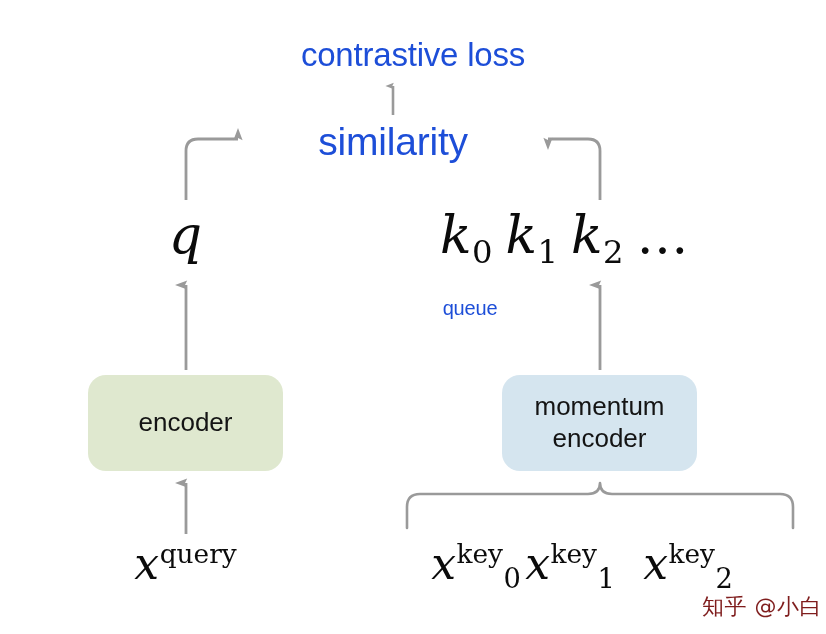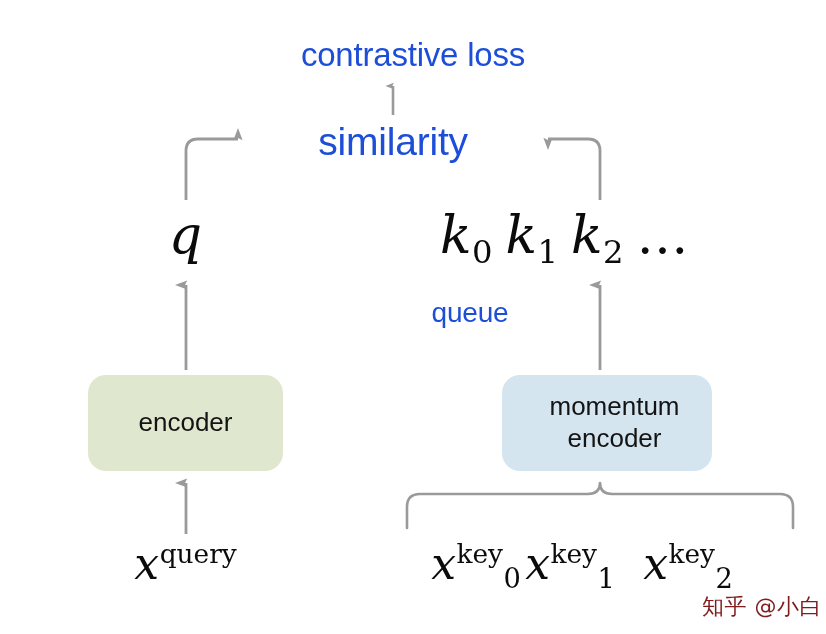--- a/index.html
+++ b/index.html
@@ -49,21 +49,21 @@
     top: 120px;
     width: 446px;
     font-size: 39px;
     letter-spacing: -0.2px;
   }
 
   #queue-label {
     left: 360px;
     top: 297px;
     width: 220px;
-    font-size: 28px;
+    font-size: 20px;
     letter-spacing: -0.2px;
   }
 
   
   .enc-box {
     position: absolute;
     border-radius: 18px;
     display: flex;
     align-items: center;
     justify-content: center;
@@ -81,21 +81,20 @@
     height: 96px;
     background: #dfe8cf;
   }
 
   #momentum-encoder-box {
     left: 502px;
     top: 375px;
     width: 195px;
     height: 96px;
     background: #d5e5ef;
-    padding-left: 15px;
   }
 
   
   .math {
     font-family: "DejaVu Serif", "Liberation Serif", serif;
     font-style: italic;
     color: #0b0b0b;
   }
   .math sub {
     font-size: 0.62em;

